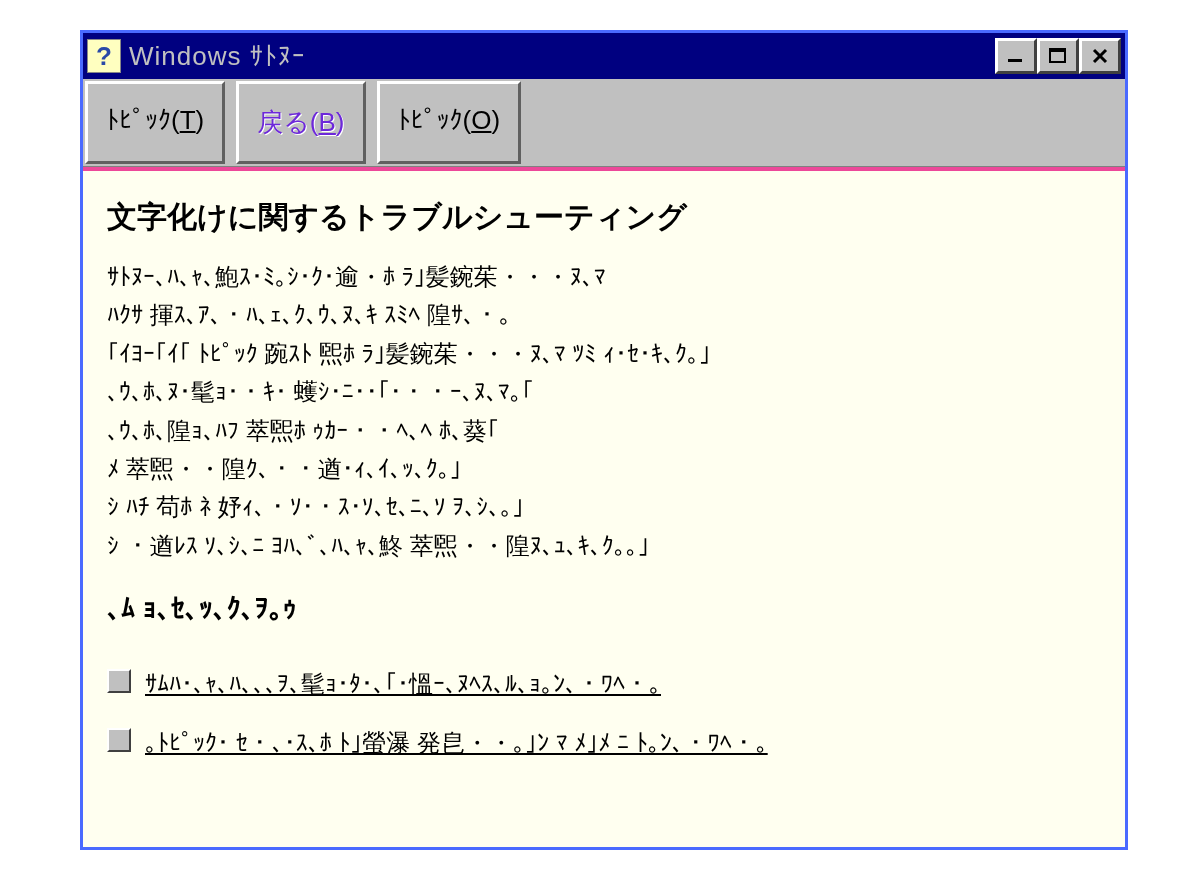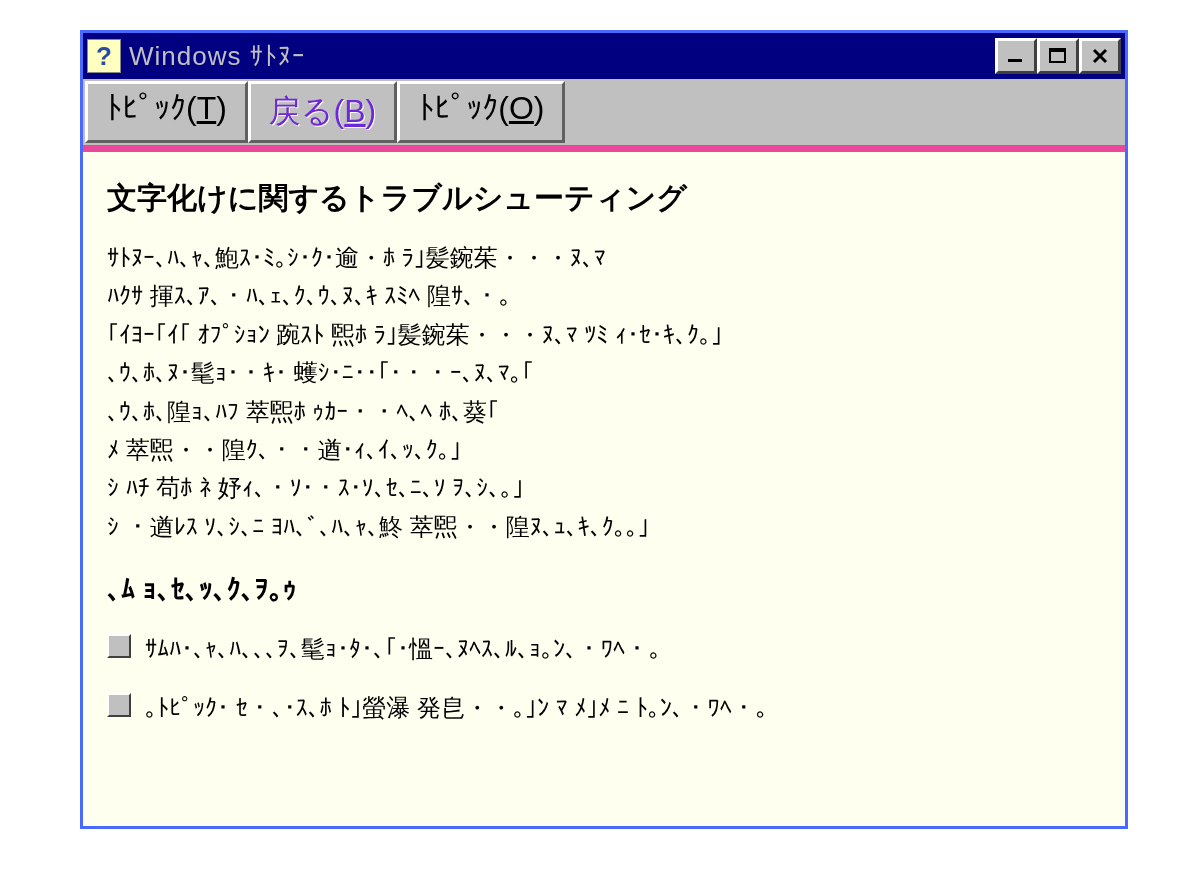--- a/index.html
+++ b/index.html
@@ -68,61 +68,61 @@
     cursor: pointer;
   }
   .title-btn svg { display: block; }
   .toolbar {
     display: flex;
     background: #c0c0c0;
     padding: 2px;
     border-bottom: 1px solid #808080;
   }
   .tool-btn {
-    padding: 6px 18px;
+    padding: 21px 18px;
     background: #c0c0c0;
     border-top: 3px solid #ffffff;
     border-left: 3px solid #ffffff;
     border-right: 3px solid #606060;
     border-bottom: 3px solid #606060;
-    font-size: 32px;
+    font-size: 26px;
     cursor: pointer;
     color: #000;
-    margin-right: 0;
+    margin-right: 11px;
   }
   .tool-btn.disabled {
     color: #6d28d9;
     text-shadow: 1px 1px 0 #ffffff;
   }
   .underline-letter {
     text-decoration: underline;
   }
   .content {
     background: #fffff0;
     padding: 18px 24px 16px 24px;
     min-height: 680px;
-    border-top: 6px solid #ec4899;
+    border-top: 4px solid #ec4899;
   }
   .heading {
     font-size: 30px;
     font-weight: bold;
     margin: 8px 0 20px 0;
     color: #000;
   }
   .body-text {
     font-size: 24px;
     line-height: 1.6;
     color: #000;
     margin-bottom: 28px;
     white-space: pre-line;
   }
   .subheading {
     font-size: 28px;
     font-weight: bold;
-    margin: 10px 0 24px 0;
+    margin: 10px 0 40px 0;
     color: #000;
   }
   .list-item {
     display: flex;
     align-items: flex-start;
     margin-bottom: 22px;
   }
   .bullet-box {
     width: 24px;
     height: 24px;
@@ -133,20 +133,21 @@
     border-bottom: 2px solid #404040;
     margin-right: 14px;
     margin-top: 4px;
     flex-shrink: 0;
     cursor: pointer;
   }
   .list-text {
     font-size: 24px;
     line-height: 1.55;
     color: #000;
+    text-decoration: underline;
   }
 </style>
 </head>
 <body>
 
 <div class="window">
   <div class="titlebar">
     <div class="title-icon">?</div>
     <div class="title-text">Windows ｻﾄﾇｰ</div>
     <div class="title-buttons">
@@ -179,21 +180,21 @@
     </div>
     <div class="tool-btn">
       <span>ﾄﾋﾟｯｸ(</span><span class="underline-letter">O</span><span>)</span>
     </div>
   </div>
 
   <div class="content">
     <div class="heading">文字化けに関するトラブルシューティング</div>
     <div class="body-text">ｻﾄﾇｰ､ﾊ､ｬ､鮑ｽ･ﾐ｡ｼ･ｸ･逾・ﾎ ﾗ｣髪鋺茱・・・ﾇ､ﾏ
 ﾊｸｻ 揮ｽ､ｱ､・ﾊ､ｪ､ｸ､ｳ､ﾇ､ｷ ｽﾐﾍ 隍ｻ､・｡
-｢ｲﾖｰ｢ｲ｢ ｵﾌﾟｼｮﾝ 踠ｽﾄ 煕ﾎ ﾗ｣髪鋺茱・・・ﾇ､ﾏ ﾂﾐ ｨ･ｾ･ｷ､ｸ｡｣
+｢ｲﾖｰ｢ｲ｢ ﾄﾋﾟｯｸ 踠ｽﾄ 煕ﾎ ﾗ｣髪鋺茱・・・ﾇ､ﾏ ﾂﾐ ｨ･ｾ･ｷ､ｸ｡｣
 ､ｳ､ﾎ､ﾇ･髦ｮ･・ｷ･ 蠖ｼ･ﾆ･･｢･・・ｰ､ﾇ､ﾏ｡｢
 ､ｳ､ﾎ､隍ｮ､ﾊﾌ 萃煕ﾎ ｩｶｰ・・ﾍ､ﾍ ﾎ､葵｢
 ﾒ 萃煕・・隍ｸ､・・遒･ｨ､ｲ､ｯ､ｸ｡｣
 ｼ ﾊﾁ 苟ﾎ ﾈ 妤ｨ､・ｿ･・ｽ･ｿ､ｾ､ﾆ､ｿ ｦ､ｼ､｡｣
 ｼ ・遒ﾚｽ ｿ､ｼ､ﾆ ﾖﾊ､ﾞ､ﾊ､ｬ､鮗 萃煕・・隍ﾇ､ｭ､ｷ､ｸ｡｡｣</div>
     <div class="subheading">､ﾑ ｮ､ｾ､ｯ､ｸ､ｦ｡ｩ</div>
 
     <div class="list-item">
       <div class="bullet-box"></div>
       <div class="list-text">ｻﾑﾊ･､ｬ､ﾊ､､､ｦ､髦ｮ･ﾀ･､｢･慍ｰ､ﾇﾍｽ､ﾙ､ｮ｡ﾝ､・ﾜﾍ・｡</div>

